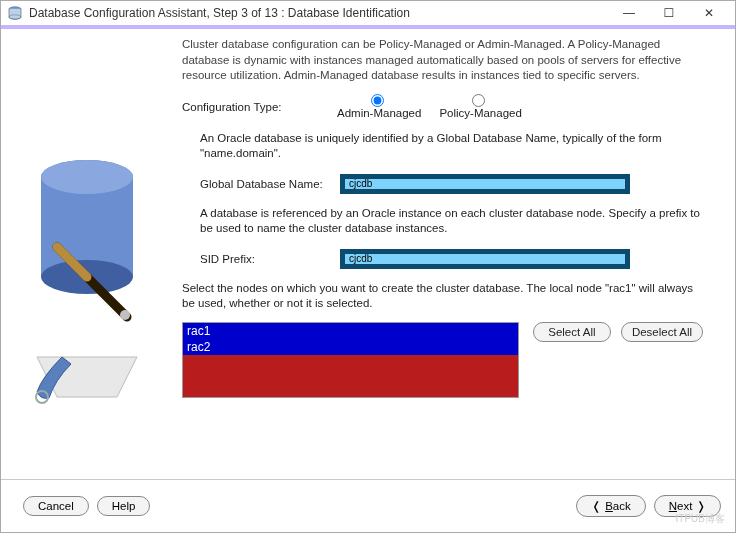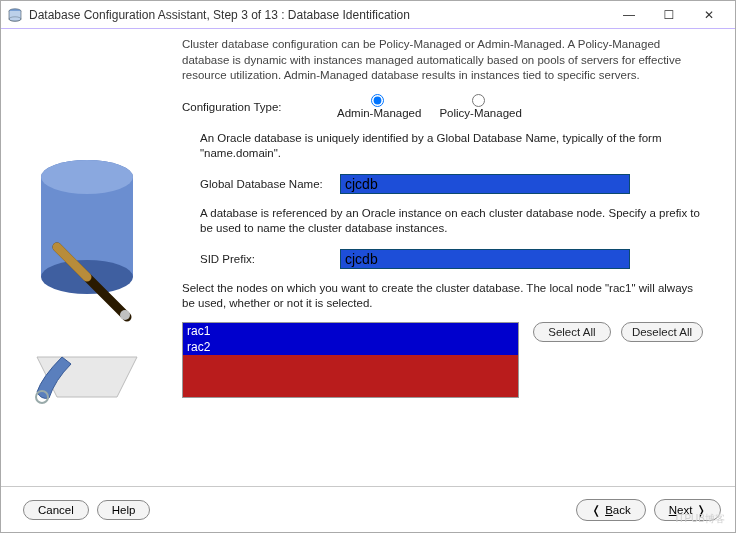--- a/index.html
+++ b/index.html
@@ -1,41 +1,41 @@
 <!DOCTYPE html>
 <html><head>
 <meta charset="utf-8">
 <style>
   * { box-sizing: border-box; margin: 0; padding: 0; font-family: "Segoe UI", Tahoma, sans-serif; }
   body { width: 736px; height: 533px; background: #fff; overflow: hidden; border: 1px solid #aaa; position: relative; }
-  .titlebar { height: 28px; border-bottom: 1px solid #c4b5fd; display: flex; align-items: center; padding: 0 6px; font-size: 12px; color: #333; }
+  .titlebar { height: 28px; border-bottom: 4px solid #c4b5fd; display: flex; align-items: center; padding: 0 6px; font-size: 12px; color: #333; }
   .titlebar .title-text { flex: 1; }
   .title-icon { width: 16px; height: 16px; margin-right: 6px; display:inline-block; }
   .winbtns { display: flex; gap: 0; }
   .winbtn { width: 40px; height: 24px; display: flex; align-items: center; justify-content: center; font-size: 12px; color: #333; }
   .content { display: flex; position: absolute; top: 28px; left: 0; right: 0; bottom: 46px; }
   .side { width: 175px; padding: 28px 12px 12px 16px; }
   .side-img { width: 140px; height: 370px; background: #fff; position: relative; }
   .main { flex: 1; padding: 8px 32px 8px 6px; font-size: 11.5px; color: #222; }
   .intro { color: #444; line-height: 1.35; }
   .row { display: flex; align-items: center; margin-top: 10px; }
   .row .lab { width: 155px; padding-top: 2px; }
   .radio { display: inline-flex; align-items: center; margin-right: 18px; font-size: 11.5px; flex-direction: column; }
   .radio input { margin-right: 4px; }
   .subtext { padding-left: 18px; margin-top: 12px; line-height: 1.35; }
   .field { display: flex; align-items: center; padding-left: 18px; margin-top: 12px; }
   .field .flab { width: 140px; }
-  .txtin { flex: 1; height: 20px; border: 1px solid #0c4a6e; padding: 1px 4px; font-size: 14px; max-width: 290px; background:#1d4ed8; }
+  .txtin { flex: 1; height: 20px; border: 5px solid #0c4a6e; padding: 1px 4px; font-size: 10px; max-width: 290px; background:#7dd3fc; }
   .nodesect { margin-top: 12px; line-height: 1.35; }
   .nodebox-row { display: flex; margin-top: 10px; gap: 14px; align-items: flex-start; }
   .nodelist { flex: 1; height: 76px; border: 1px solid #999; background: #b91c1c; overflow: hidden; max-width: 430px; }
   .nodelist .sel { background: #0000cd; color: #fff; padding: 1px 4px; font-size: 12px; }
   .sidebtns { display: flex; flex-direction: row; gap: 10px; }
   .btn { border: 1px solid #888; border-radius: 12px; padding: 3px 10px; font-size: 11.5px; background: #f4f4f4; min-width: 78px; text-align: center; cursor: pointer; }
-  .footer { position: absolute; bottom: 0; left: 0; right: 0; height: 46px; border-top: 1px solid #c9c9c9; display: flex; align-items: center; padding: 0 14px; }
+  .footer { position: absolute; bottom: 0; left: 0; right: 0; height: 53px; border-top: 1px solid #c9c9c9; display: flex; align-items: center; padding: 0 14px; }
   .footer .spacer { flex: 1; }
   .navbtn { border: 1px solid #888; border-radius: 12px; padding: 3px 14px; font-size: 11.5px; background: #f4f4f4; margin-left: 8px; cursor: pointer; display: inline-flex; align-items: center; gap: 4px; }
   .watermark { position: absolute; right: 10px; bottom: 6px; font-size: 10px; color: #cfcfcf; }
   u.accel { text-decoration: underline; }
 </style>
 </head>
 <body>
 
 <div class="titlebar">
   <span class="title-icon">

